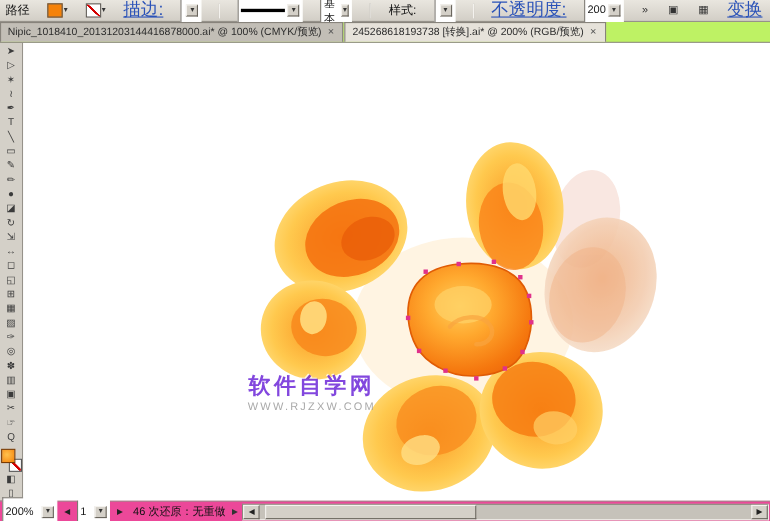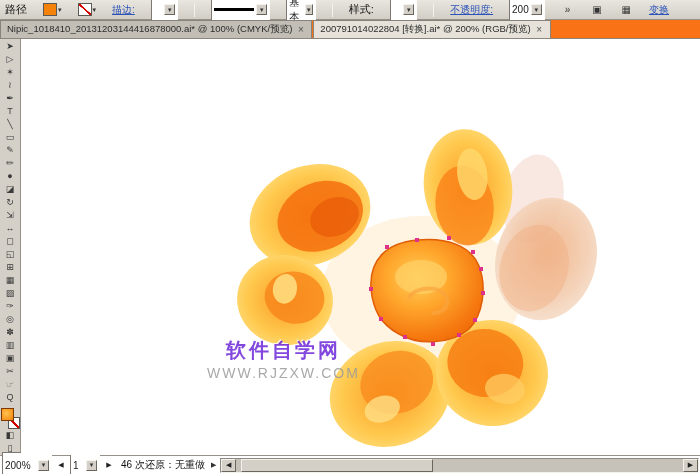--- a/index.html
+++ b/index.html
@@ -4,39 +4,39 @@
 <style>
   * { margin:0; padding:0; box-sizing:border-box; }
   html,body { width:700px; height:474px; }
   body { font-family:"Liberation Sans","DejaVu Sans",sans-serif; font-size:11px; color:#1a1a1a; }
   .app { width:700px; height:474px; background:#d4d0c8; display:flex; flex-direction:column; overflow:hidden; position:relative; }
 
   
   .control-bar { height:20px; flex:0 0 20px; display:flex; align-items:center; gap:16px;
     padding:0 5px; background:linear-gradient(#e9e6df,#d2cec6); border-bottom:1px solid #96928a; }
   .cb-label { font-size:11px; color:#111; white-space:nowrap; }
-  .link { color:#2a52b8; text-decoration:underline; font-size:10px; white-space:nowrap; cursor:pointer; }
+  .link { color:#2a52b8; text-decoration:underline; font-size:16px; white-space:nowrap; cursor:pointer; }
   .sep { width:1px; height:14px; background:#9a968e; border-right:1px solid #f4f2ee; }
   .swatch-group { display:flex; align-items:center; gap:1px; }
   .fill-swatch { width:14px; height:13px; border:1px solid #5c5852; }
   .stroke-swatch { width:14px; height:13px; border:1px solid #5c5852; background:
       linear-gradient(to top right, transparent 44%, #d40000 45%, #d40000 55%, transparent 56%), #fff; }
   .caret { font-size:7px; color:#333; line-height:8px; }
   .combo { background:#fff; border:1px solid; border-color:#7d7972 #fdfdfb #fdfdfb #7d7972;
     height:27px; display:flex; align-items:center; justify-content:space-between; padding:0 2px; gap:2px; }
   .combo .caret { background:#d4d0c8; border:1px solid; border-color:#f5f3ef #6a665e #6a665e #f5f3ef;
     width:11px; height:11px; display:flex; align-items:center; justify-content:center; }
   .combo-sm { width:36px; }
   .line-sample { width:40px; height:3px; background:#000; }
   .icon-btn { width:18px; height:16px; display:flex; align-items:center; justify-content:center;
     font-size:10px; color:#333; border:1px solid transparent; }
   .cb-value { font-size:10px; }
 
   
-  .tab-bar { height:19px; flex:0 0 19px; display:flex; align-items:flex-start; background:#f97316;
+  .tab-bar { height:19px; flex:0 0 19px; display:flex; align-items:flex-start; background:#bef264;
     border-bottom:1px solid #8a867e; padding-left:0; }
   .tab { height:18px; display:flex; align-items:center; gap:4px; padding:0 6px; font-size:9.5px;
     white-space:nowrap; overflow:hidden; background:#c2beb6; color:#2c2c2c;
     border:1px solid #87837b; border-bottom:none; margin-right:1px; }
   .tab.active { background:#e6e2da; }
   .tab-close { font-size:10px; color:#555; width:9px; text-align:center; }
 
   
   .main { flex:1 1 auto; display:flex; min-height:0; }
   .toolbar { width:21px; flex:0 0 21px; background:#d4d0c8; border-right:1px solid #96928a;
@@ -44,24 +44,24 @@
   .tool { width:19px; height:13px; font-size:9px; line-height:13px; text-align:center; color:#3b3b3b; }
   .proxy { position:relative; width:19px; height:24px; margin-top:4px; }
   .proxy-stroke { position:absolute; right:0; bottom:0; width:12px; height:12px; border:1px solid #555;
     background:linear-gradient(to top right, transparent 42%, #d40000 45%, #d40000 57%, transparent 60%), #fff; }
   .proxy-fill { position:absolute; left:0; top:0; width:13px; height:13px; border:1px solid #7a3a00; }
 
   .canvas { flex:1 1 auto; position:relative; background:#ffffff; overflow:hidden; }
   .watermark { position:absolute; left:180px; top:298px; width:165px; text-align:center; opacity:.85; pointer-events:none; }
   .wm1 { font-size:20px; font-weight:bold; letter-spacing:3px; color:#6d28d9;
     text-shadow:1px 1px 0 #fff, -1px -1px 0 #fff; }
-  .wm2 { font-size:14px; letter-spacing:2px; color:#9a9a9a; margin-top:1px; }
-
-  
-  .status-bar { height:19px; flex:0 0 19px; background:#ffffff; border-top:1px solid #96928a;
+  .wm2 { font-size:10px; letter-spacing:2px; color:#9a9a9a; margin-top:1px; }
+
+  
+  .status-bar { height:19px; flex:0 0 19px; background:#ec4899; border-top:1px solid #96928a;
     display:flex; align-items:center; font-size:10px; gap:3px; padding-left:2px; }
   .zoom-box { width:50px; }
   .nav-btn { width:12px; height:13px; display:flex; align-items:center; justify-content:center; font-size:7px; color:#222; }
   .artboard-box { width:30px; }
   .status-text { white-space:nowrap; padding:0 3px; color:#111; }
   .popup-arrow { font-size:7px; color:#333; }
   .hscroll { flex:1 1 auto; height:15px; display:flex; align-items:center; margin:0 1px;
     background:#c6c2ba; border:1px solid; border-color:#8d897f #f3f1ec #f3f1ec #8d897f; }
   .scroll-btn { width:15px; height:13px; flex:0 0 15px; background:#d4d0c8; border:1px solid;
     border-color:#f5f3ef #6a665e #6a665e #f5f3ef; font-size:7px; display:flex; align-items:center; justify-content:center; color:#222; }
@@ -115,21 +115,21 @@
     <span class="icon-btn">▦</span>
     <span class="link" style="margin-left:auto; margin-right:26px;">变换</span>
   </div>
 
   <div class="tab-bar">
     <div class="tab">
       <span>Nipic_1018410_20131203144416878000.ai* @ 100% (CMYK/预览)</span>
       <span class="tab-close">×</span>
     </div>
     <div class="tab active">
-      <span>200791014022804 [转换].ai* @ 200% (RGB/预览)</span>
+      <span>245268618193738 [转换].ai* @ 200% (RGB/预览)</span>
       <span class="tab-close">×</span>
     </div>
   </div>
 
   <div class="main">
 
     <div class="toolbar">
       <div style="display:flex;flex-direction:column;align-items:center;">
           <div class="tool">➤</div>
           <div class="tool">▷</div>

